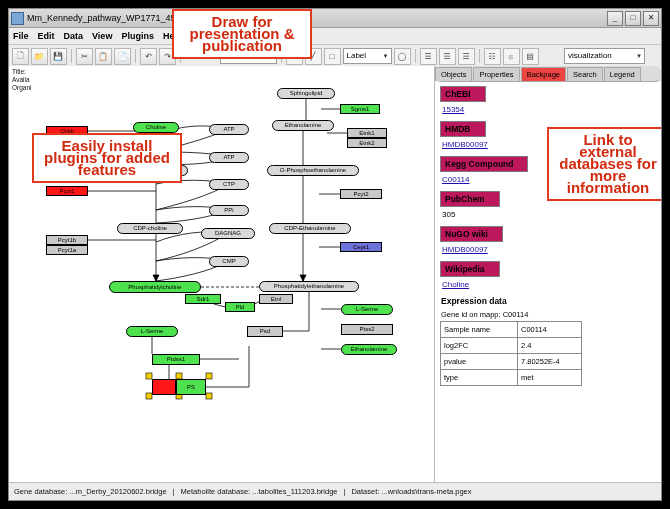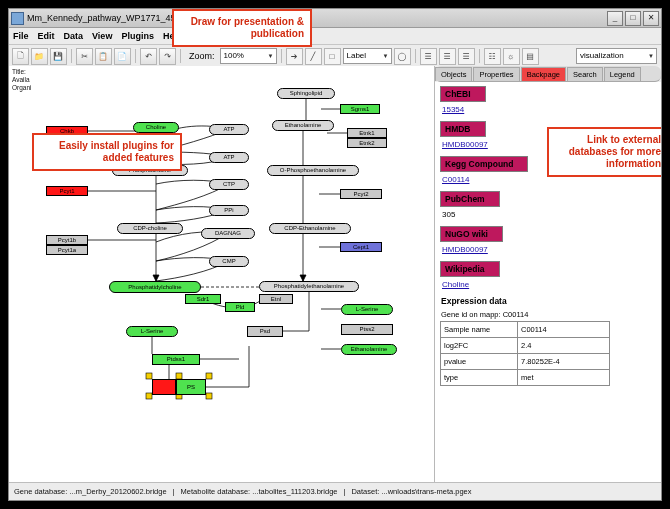--- a/index.html
+++ b/index.html
@@ -90,21 +90,21 @@
     display: flex; justify-content: space-between; align-items: center;
   }
   .caret { font-size: 6px; margin-right: 2px; color: #333; }
   .labelbox {
     width: 44px; height: 14px; border: 1px solid #9a9a9a;
     background: #fff; font-size: 8px; line-height: 14px; padding-left: 3px;
     display: flex; justify-content: space-between; align-items: center;
   }
   .vis-select {
     position: absolute;
-    right: 4px;
+    right: 16px;
     width: 76px; height: 14px;
     border: 1px solid #9a9a9a;
     background: #fff;
     font-size: 8px; line-height: 14px; padding-left: 3px;
     display: flex; justify-content: space-between; align-items: center;
   }
   
   .workarea {
     position: absolute;
     top: 57px; left: 0; right: 0; bottom: 18px;
@@ -186,21 +186,21 @@
     padding: 2px 14px 2px 4px;
     margin-bottom: 2px;
   }
   .dblink { color: #1a0dab; text-decoration: underline; font-size: 8px; display: block; margin: 1px 0 7px 2px; }
   .dbplain { font-size: 8px; display: block; margin: 1px 0 7px 2px; color: #000; }
   .exp-title { font-weight: bold; font-size: 8.5px; margin: 4px 0 4px 1px; }
   .geneid { font-size: 7.5px; margin: 2px 0 2px 1px; }
   table.exp {
     border-collapse: collapse;
     font-size: 7.5px;
-    width: 170px;
+    width: 142px;
     border-radius: 20px;
   }
   table.exp td {
     border: 1px solid #8b8b8b;
     padding: 2px 3px;
     height: 11px;
     background: #fff;
   }
   table.exp td.k { width: 70px; }
   
@@ -217,22 +217,22 @@
     color: #111;
   }
   .statusbar .cell { margin-right: 6px; }
   
   .callout {
     position: absolute;
     background: #fff;
     border: 2px solid #e23a1d;
     color: #d12b10;
     font-weight: bold;
-    font-size: 10px;
-    text-align: right;
+    font-size: 15px;
+    text-align: center;
     padding: 5px 6px;
     line-height: 12px;
     box-sizing: border-box;
     z-index: 50;
   }
   #callout-draw { left: 163px; top: 0px; width: 140px; }
   #callout-plugins { left: 23px; top: 67px; width: 150px; }
   #callout-link { left: 538px; top: 118px; width: 122px; }
   #callout-visualize { left: 224px; top: 354px; width: 186px; }
 </style>

